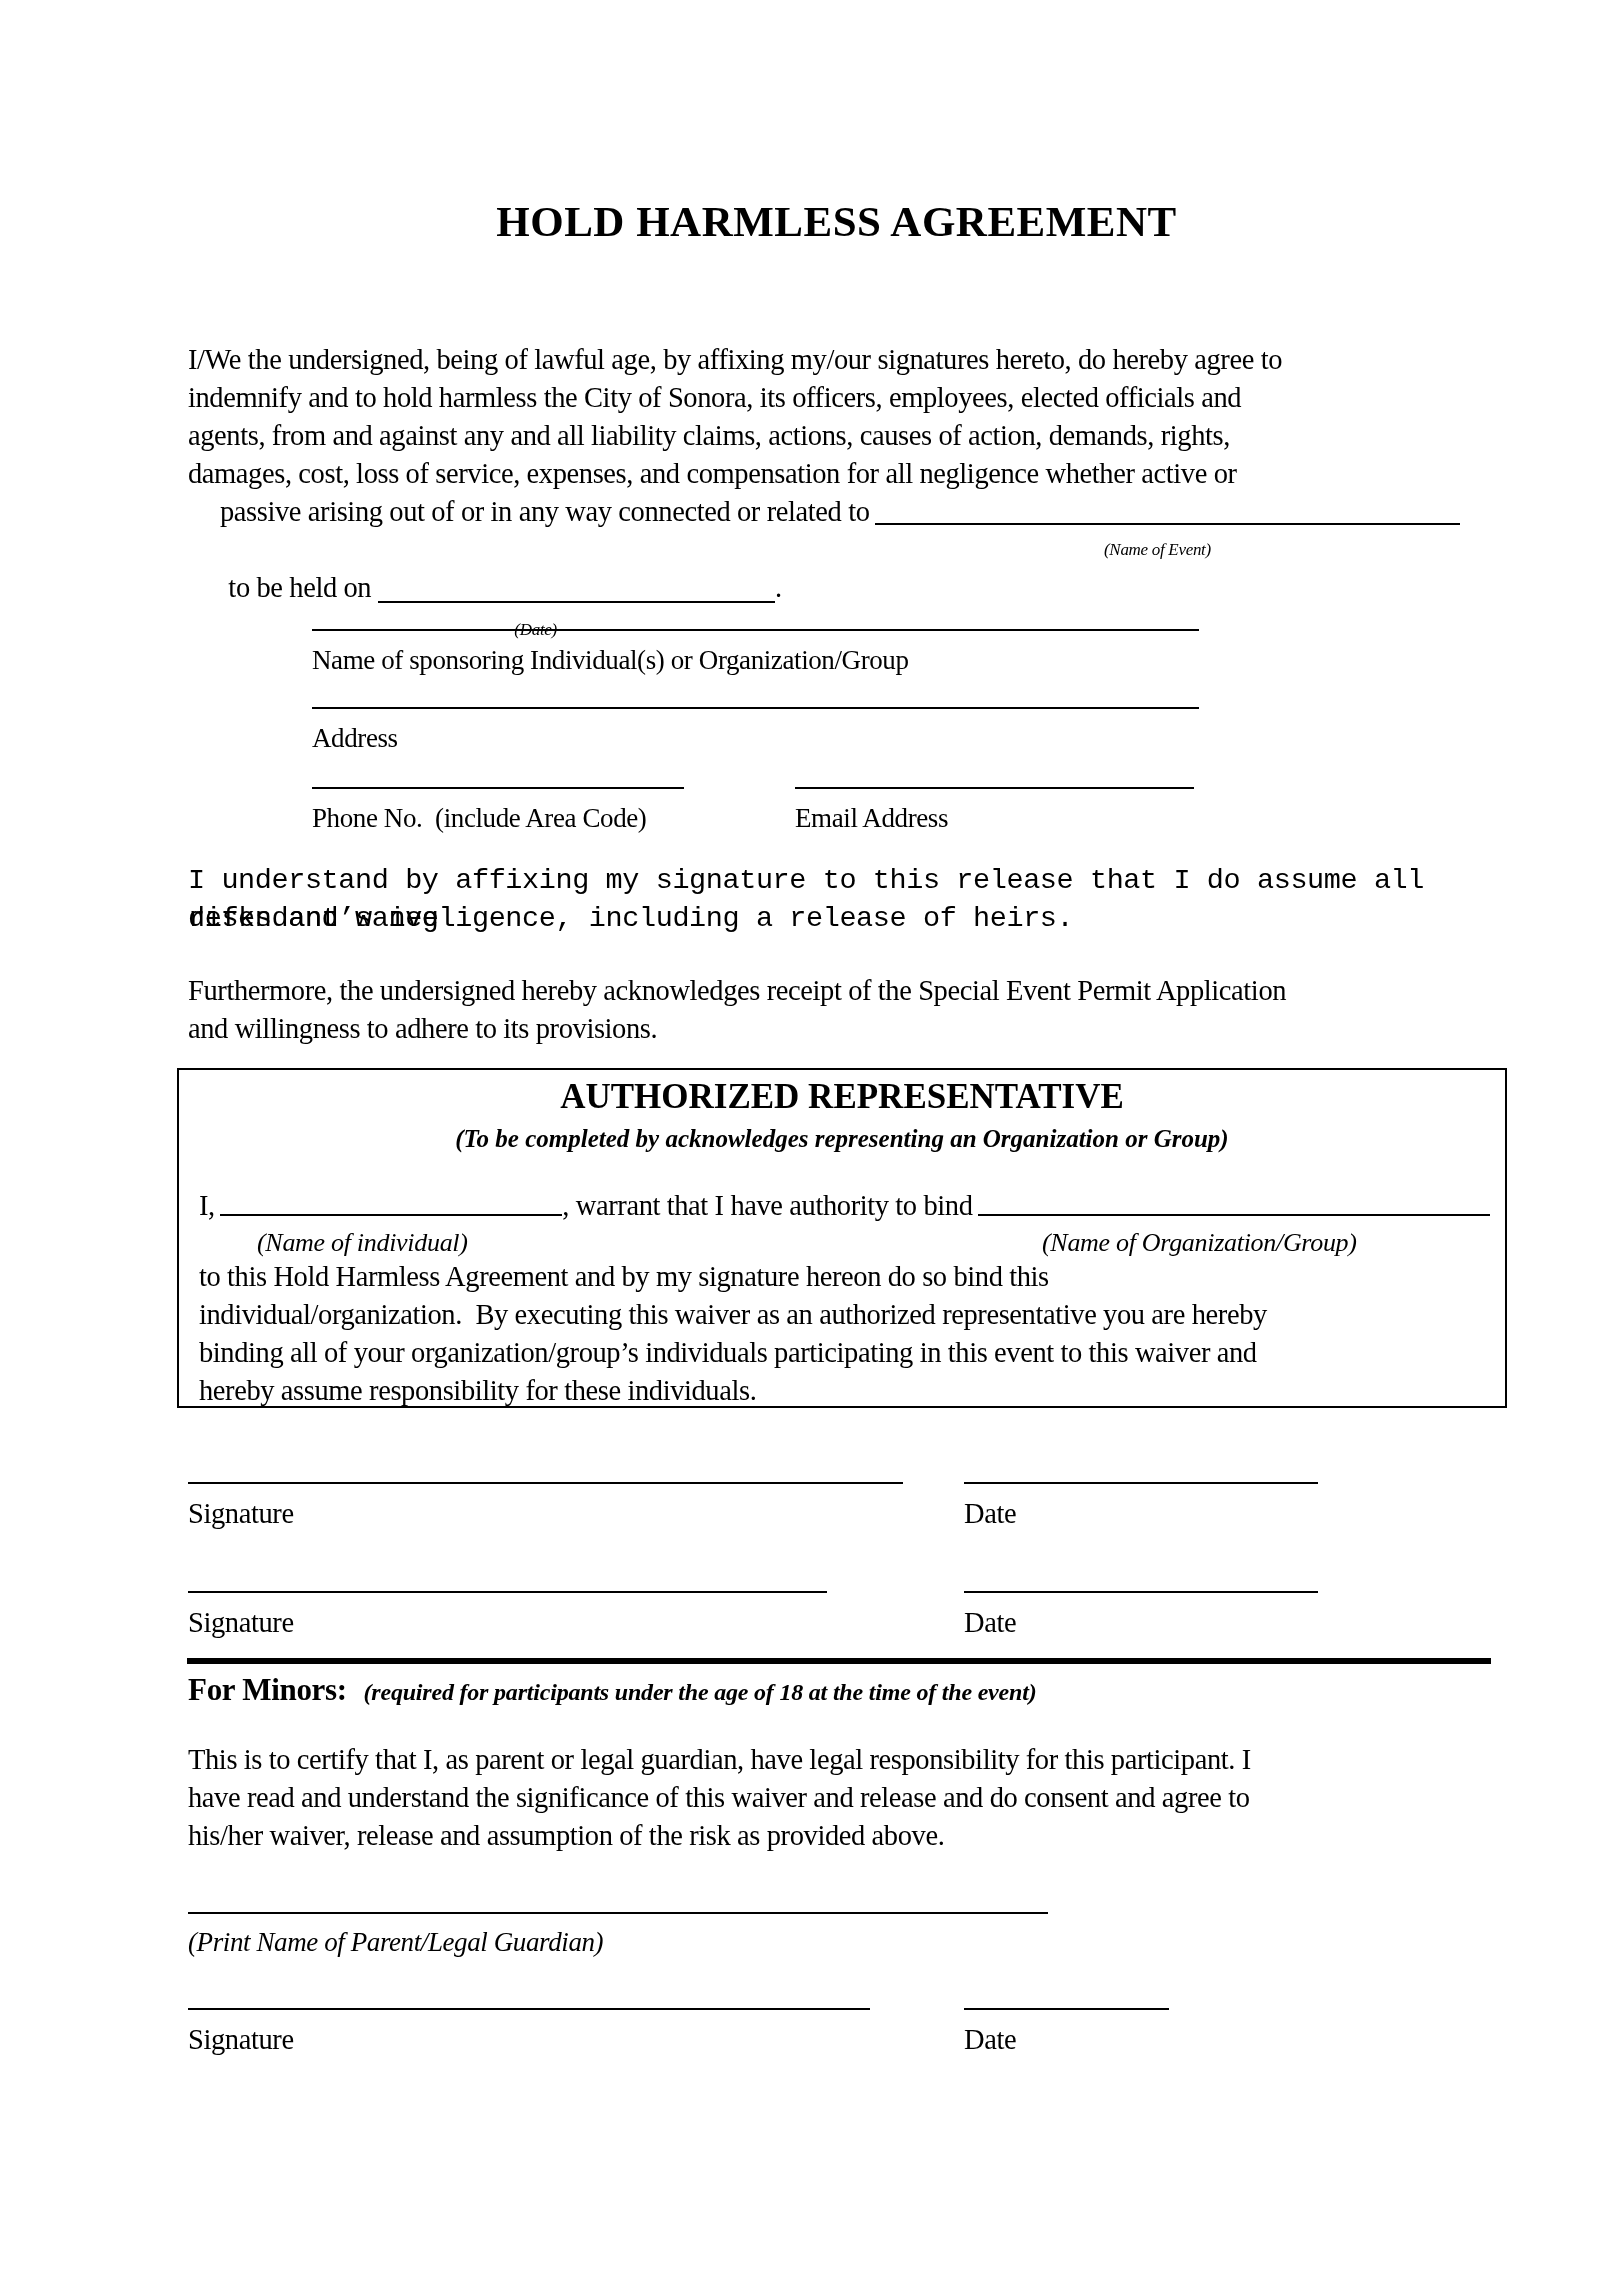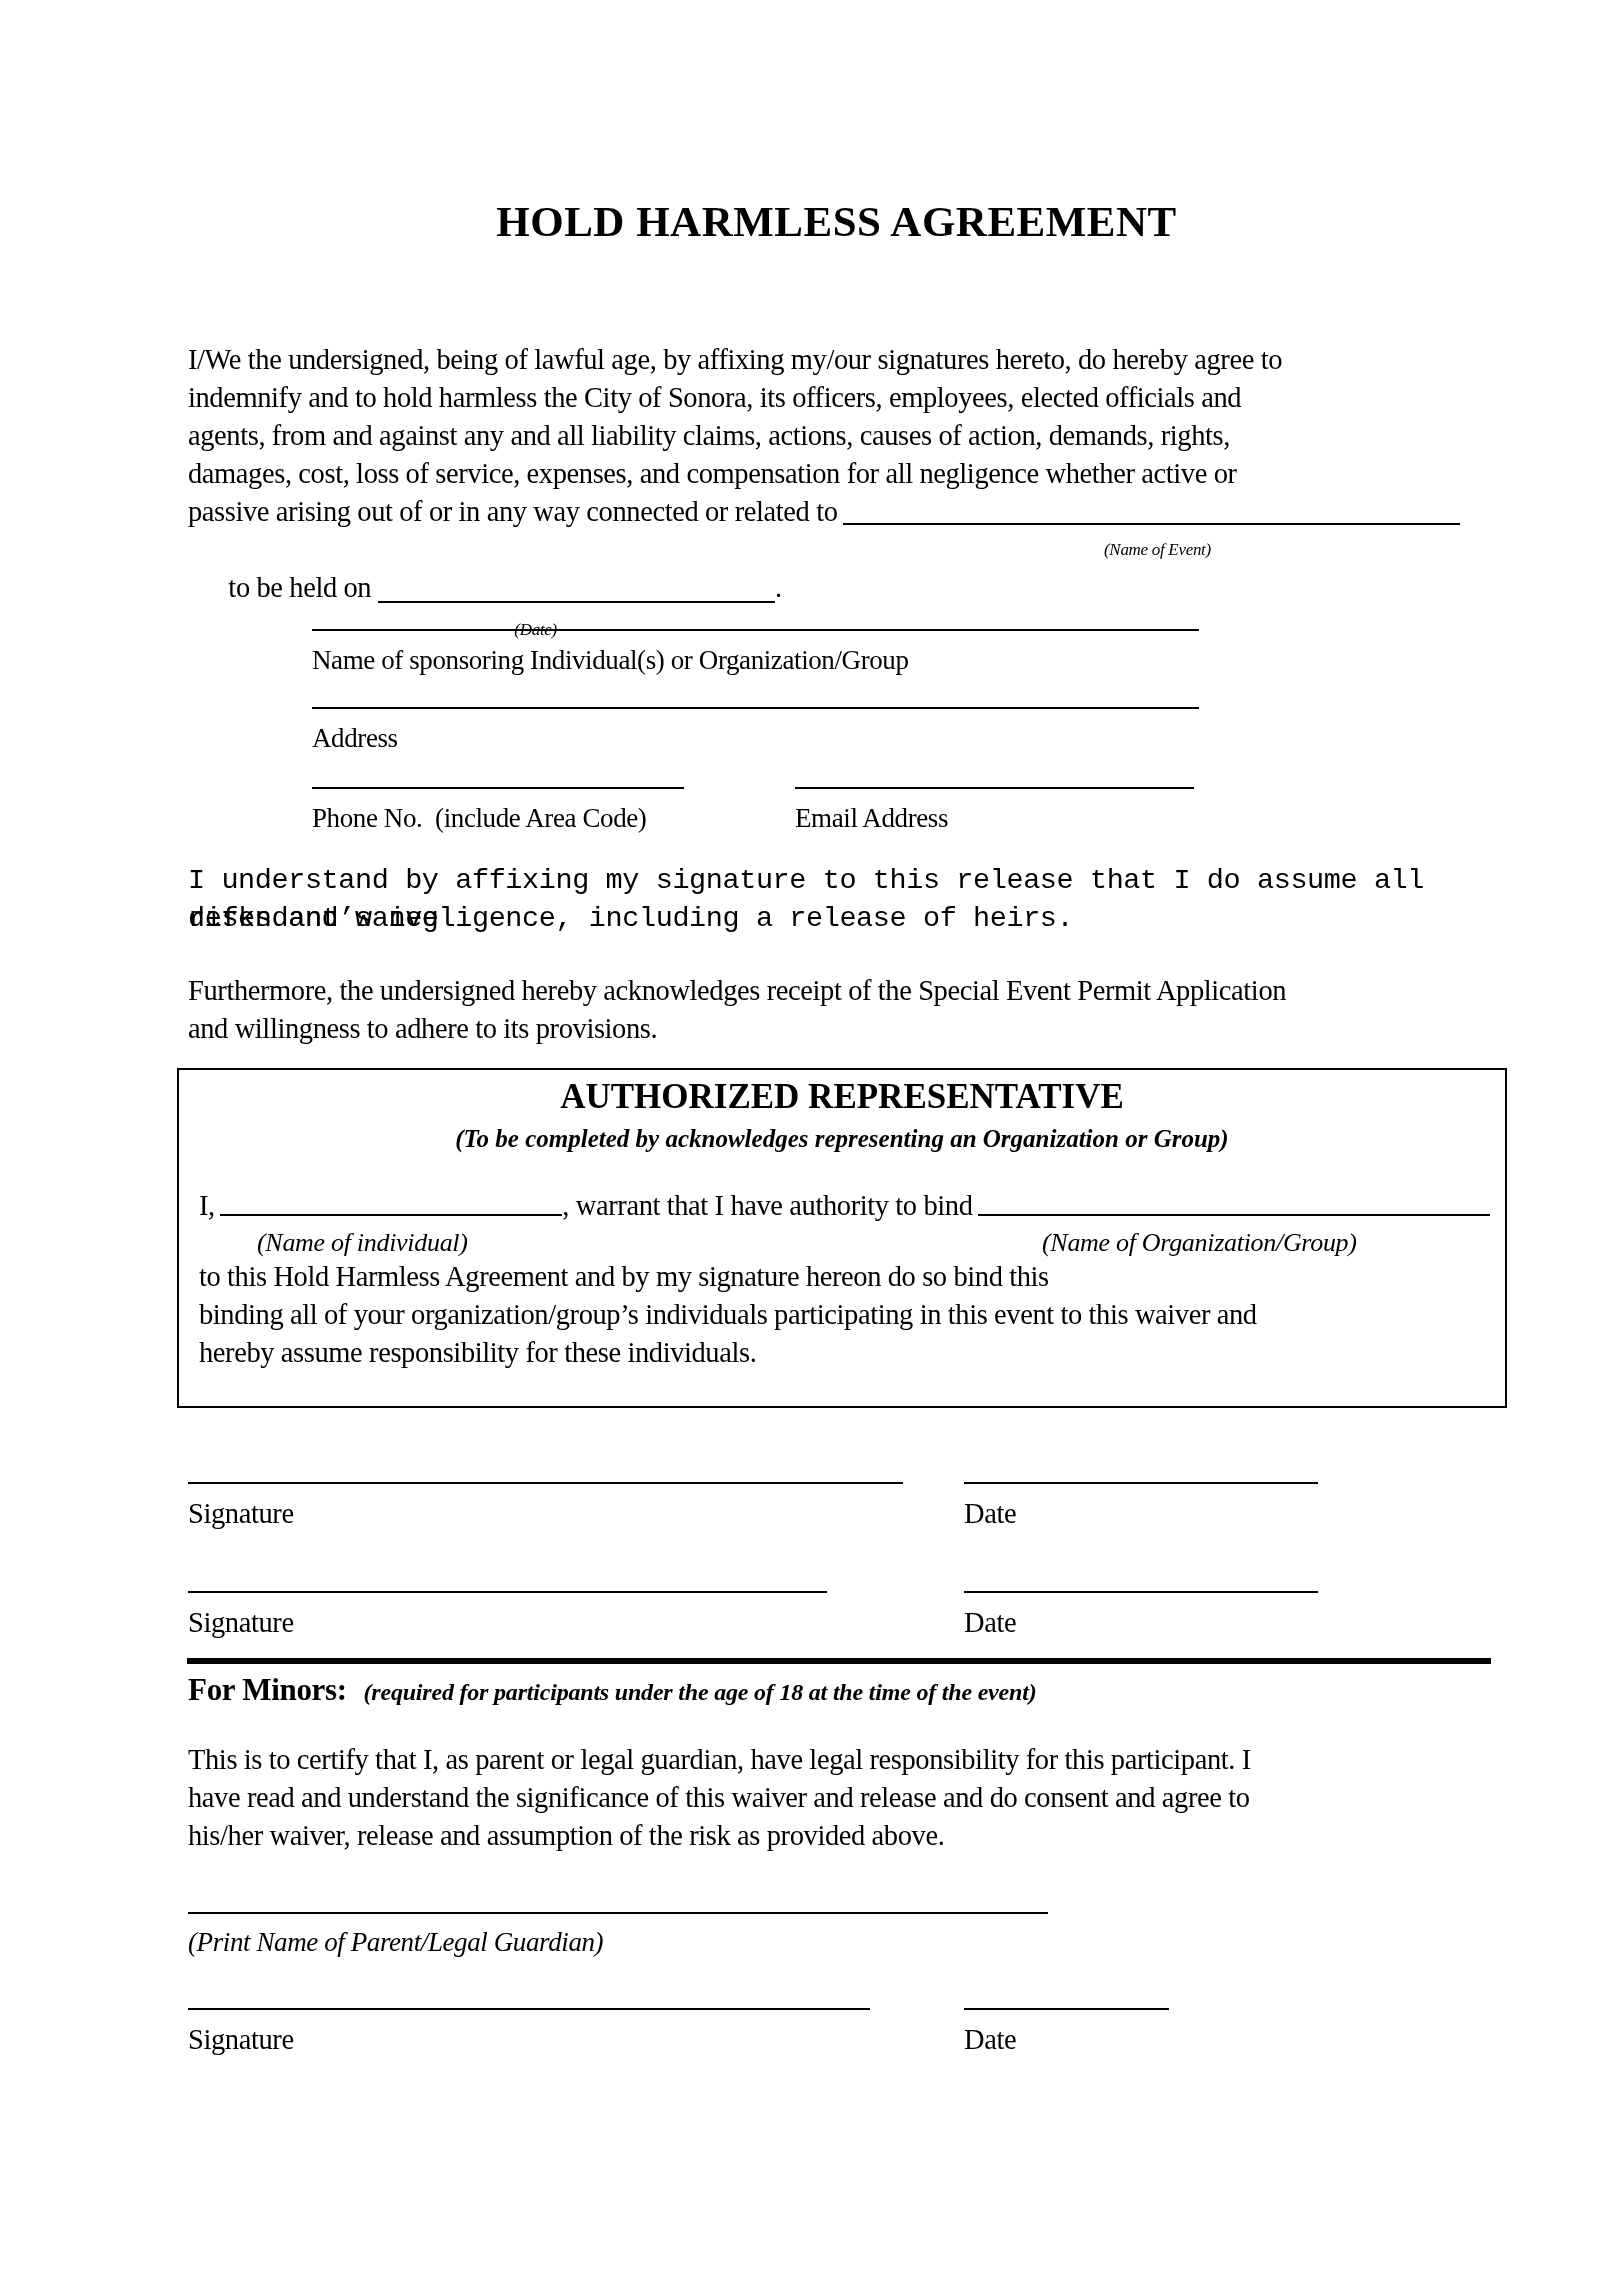--- a/index.html
+++ b/index.html
@@ -5,21 +5,21 @@
   html,body{margin:0;padding:0;background:#ffffff;}
   .page{position:relative;width:1621px;height:2296px;background:#ffffff;color:#000;
         font-family:"Liberation Serif", "DejaVu Serif", serif;overflow:hidden;}
   .abs{position:absolute;}
   .doc-title{left:188px;top:197px;width:1297px;text-align:center;font-weight:bold;
              font-size:43px;line-height:49px;letter-spacing:0.5px;}
   .body-block{font-size:28.5px;letter-spacing:-0.4px;line-height:38px;}
   .tline{height:38px;line-height:38px;white-space:pre-wrap;}
   .row{position:relative;height:38px;line-height:38px;white-space:pre-wrap;}
   .flexline{display:flex;align-items:flex-end;height:38px;}
-  .flexline .txt{line-height:38px;white-space:pre;}
+  .flexline .txt{line-height:38px;white-space:pre;margin-left:32px;}
   .blank{display:inline-block;border-bottom:2.8px solid #000;height:27.5px;vertical-align:-6.4px;}
   .blank-fill{flex:1 1 auto;border-bottom:2.8px solid #000;height:27.5px;margin-bottom:6.4px;margin-left:5.5px;}
   .blank-fix{flex:0 0 auto;border-bottom:2.8px solid #000;height:27.5px;margin-bottom:6.4px;margin-left:5.5px;}
   .fline{position:absolute;border-top:2.8px solid #000;height:0;}
   .hint{font-style:italic;font-size:17px;letter-spacing:-0.3px;}
   .flabel{position:absolute;font-size:27px;letter-spacing:-0.4px;white-space:pre-wrap;}
   .siglabel{position:absolute;font-size:28.5px;letter-spacing:-0.4px;}
   .rep-box{left:177px;top:1068px;width:1326px;height:336px;border:2.8px solid #000;}
   .bx-title{left:0;top:7.3px;width:100%;text-align:center;font-weight:bold;font-size:35px;}
   .bx-sub{left:0;top:55px;width:100%;text-align:center;font-weight:bold;font-style:italic;font-size:25px;}
@@ -95,20 +95,21 @@
       <span class="blank-fix" style="width:342px;"></span>
       <span class="txt">, warrant that I have authority to bind</span>
       <span class="blank-fill"></span>
     </div>
     <div class="abs bx-labels">
       <span class="bx-label" style="left:78px;">(Name of individual)</span>
       <span class="bx-label" style="left:863px;">(Name of Organization/Group)</span>
     </div>
     <div class="abs bx-body">
         <div class="tline">to this Hold Harmless Agreement and by my signature hereon do so bind this</div>
+        <div class="tline">individual/organization.  By executing this waiver as an authorized representative you are hereby</div>
         <div class="tline">binding all of your organization/group’s individuals participating in this event to this waiver and</div>
         <div class="tline">hereby assume responsibility for these individuals.</div>
       </div>
   </div>
 
   <div class="abs" style="left:188px;top:1482px;width:1286px;height:64px;">
     <div class="fline" style="left:0;top:0;width:715px;"></div>
     <div class="fline" style="left:776px;top:0;width:354px;"></div>
     <div class="siglabel" style="left:0;top:15.6px;">Signature</div>
     <div class="siglabel" style="left:776px;top:15.6px;">Date</div>

